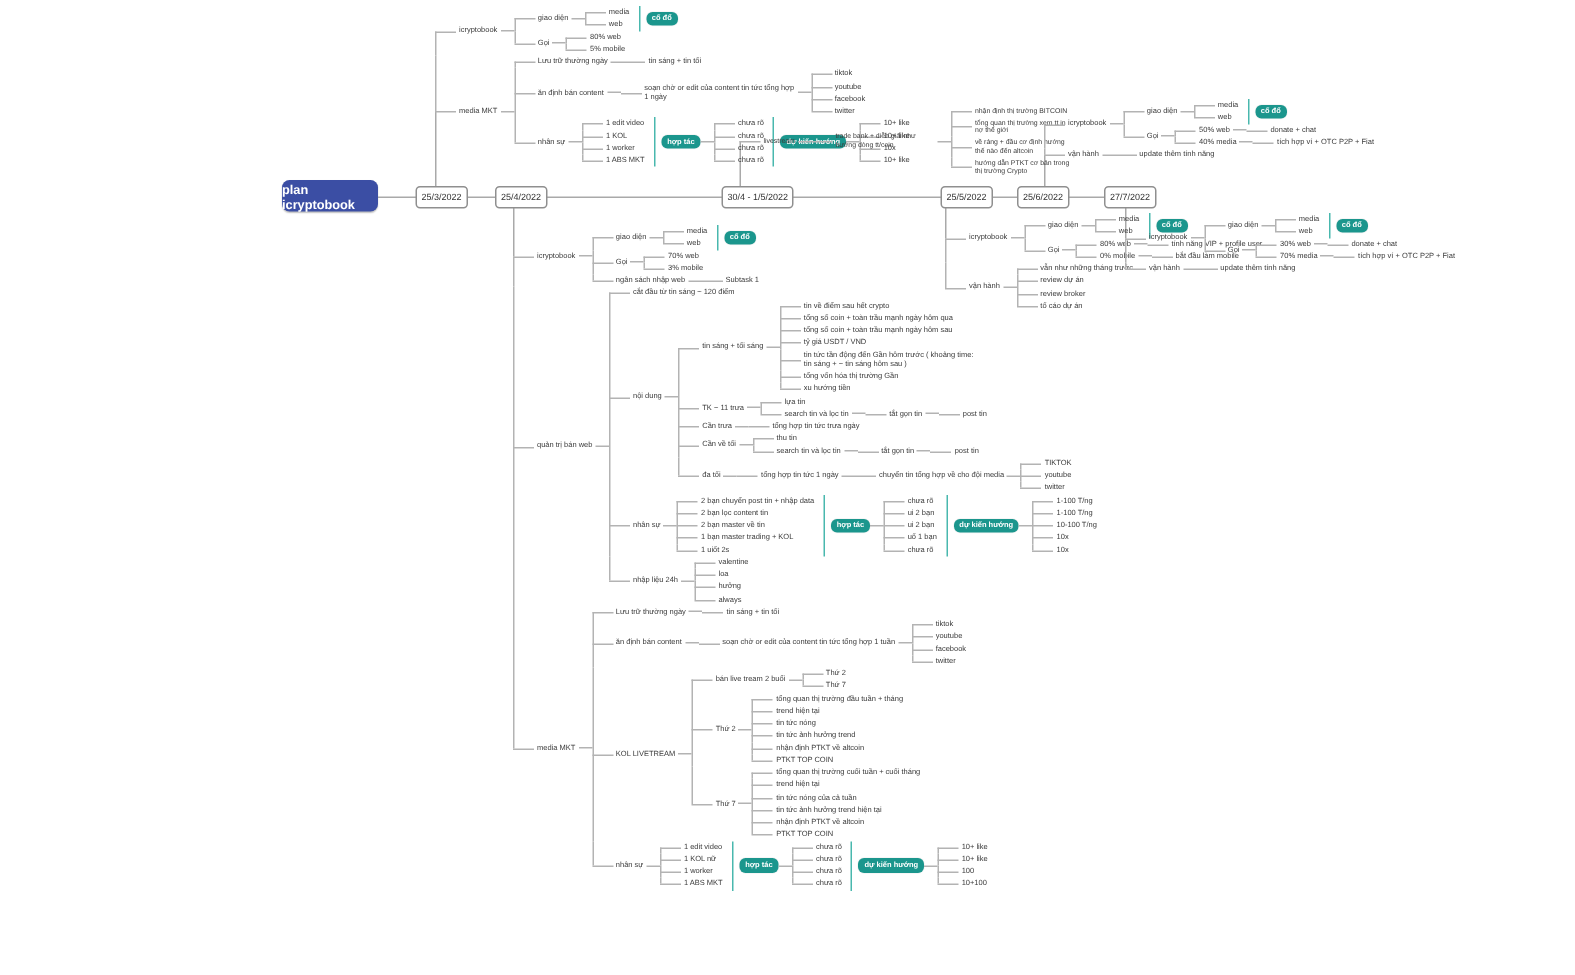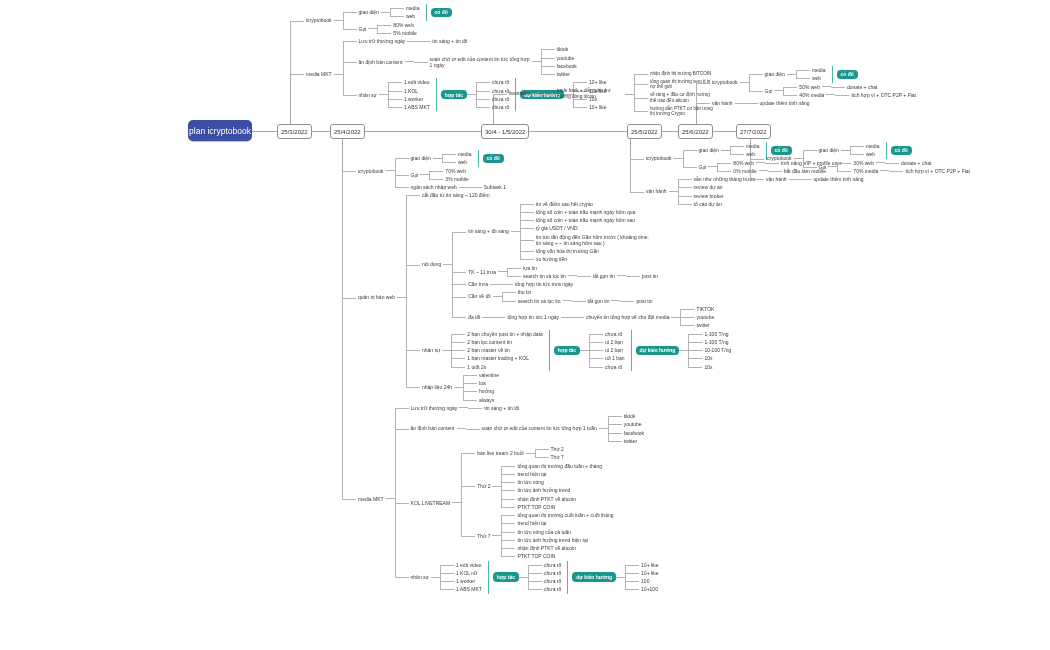--- a/index.html
+++ b/index.html
@@ -1,20 +1,20 @@
 <!DOCTYPE html>
 <html><head>
 <meta charset="utf-8">
 <style>
   html,body{margin:0;padding:0;background:#f7f7f7;}
   #canvas{position:relative;width:1050px;height:650px;background:#ffffff;overflow:hidden;
           font-family:"Liberation Sans", sans-serif;}
   
   .rootnode{position:absolute;left:188px;top:120px;width:64px;height:21px;background:#3b4ea4;
-            border-radius:5px;color:#fff;font-size:8.5px;font-weight:normal;display:flex;
+            border-radius:5px;color:#fff;font-size:8.5px;font-weight:bold;display:flex;
             align-items:center;justify-content:center;box-shadow:0 1px 1px rgba(0,0,0,.25);}
   .trunk{position:absolute;top:131px;height:1px;background:#a9a9a9;}
   .datebox{position:absolute;top:124px;height:13px;background:#fff;border:1px solid #8f8f8f;
            border-radius:3px;font-size:6px;color:#333;display:flex;align-items:center;
            justify-content:center;padding:0 3px;white-space:nowrap;z-index:3;}
   
   .subtree{position:absolute;z-index:2;}
   .tn{display:flex;flex-direction:row;align-items:center;}
   .kids{display:flex;flex-direction:column;justify-content:center;}
   .kids > .tn{position:relative;padding-left:14px;}

